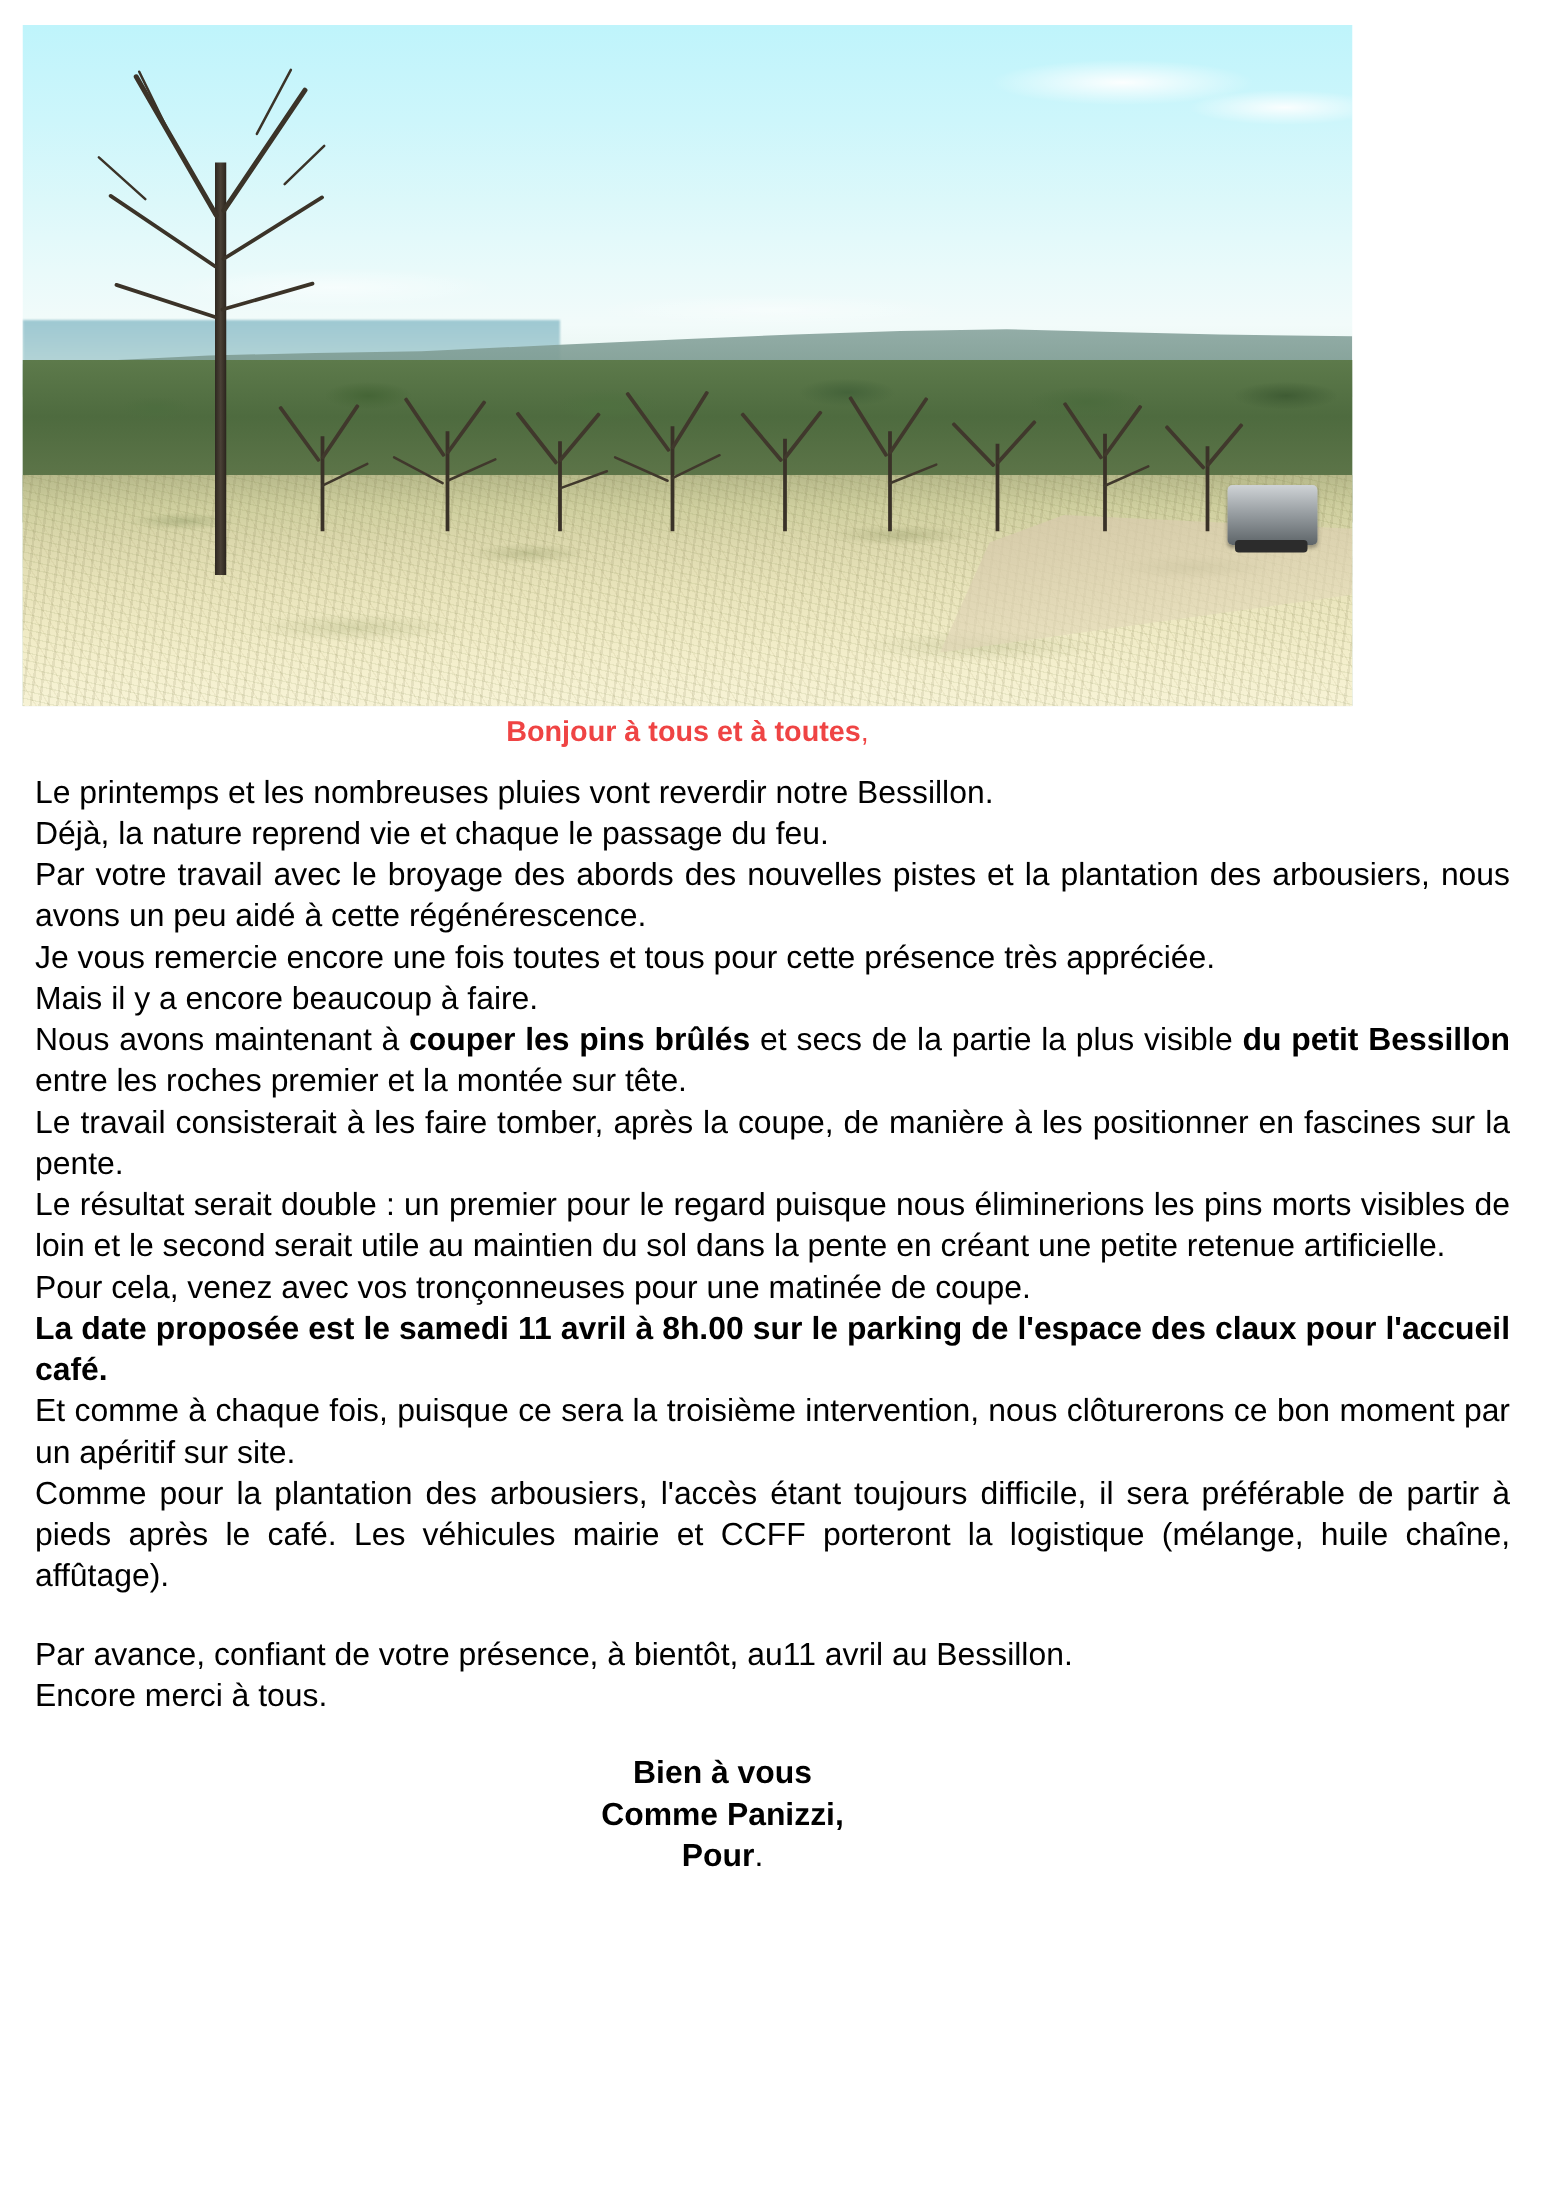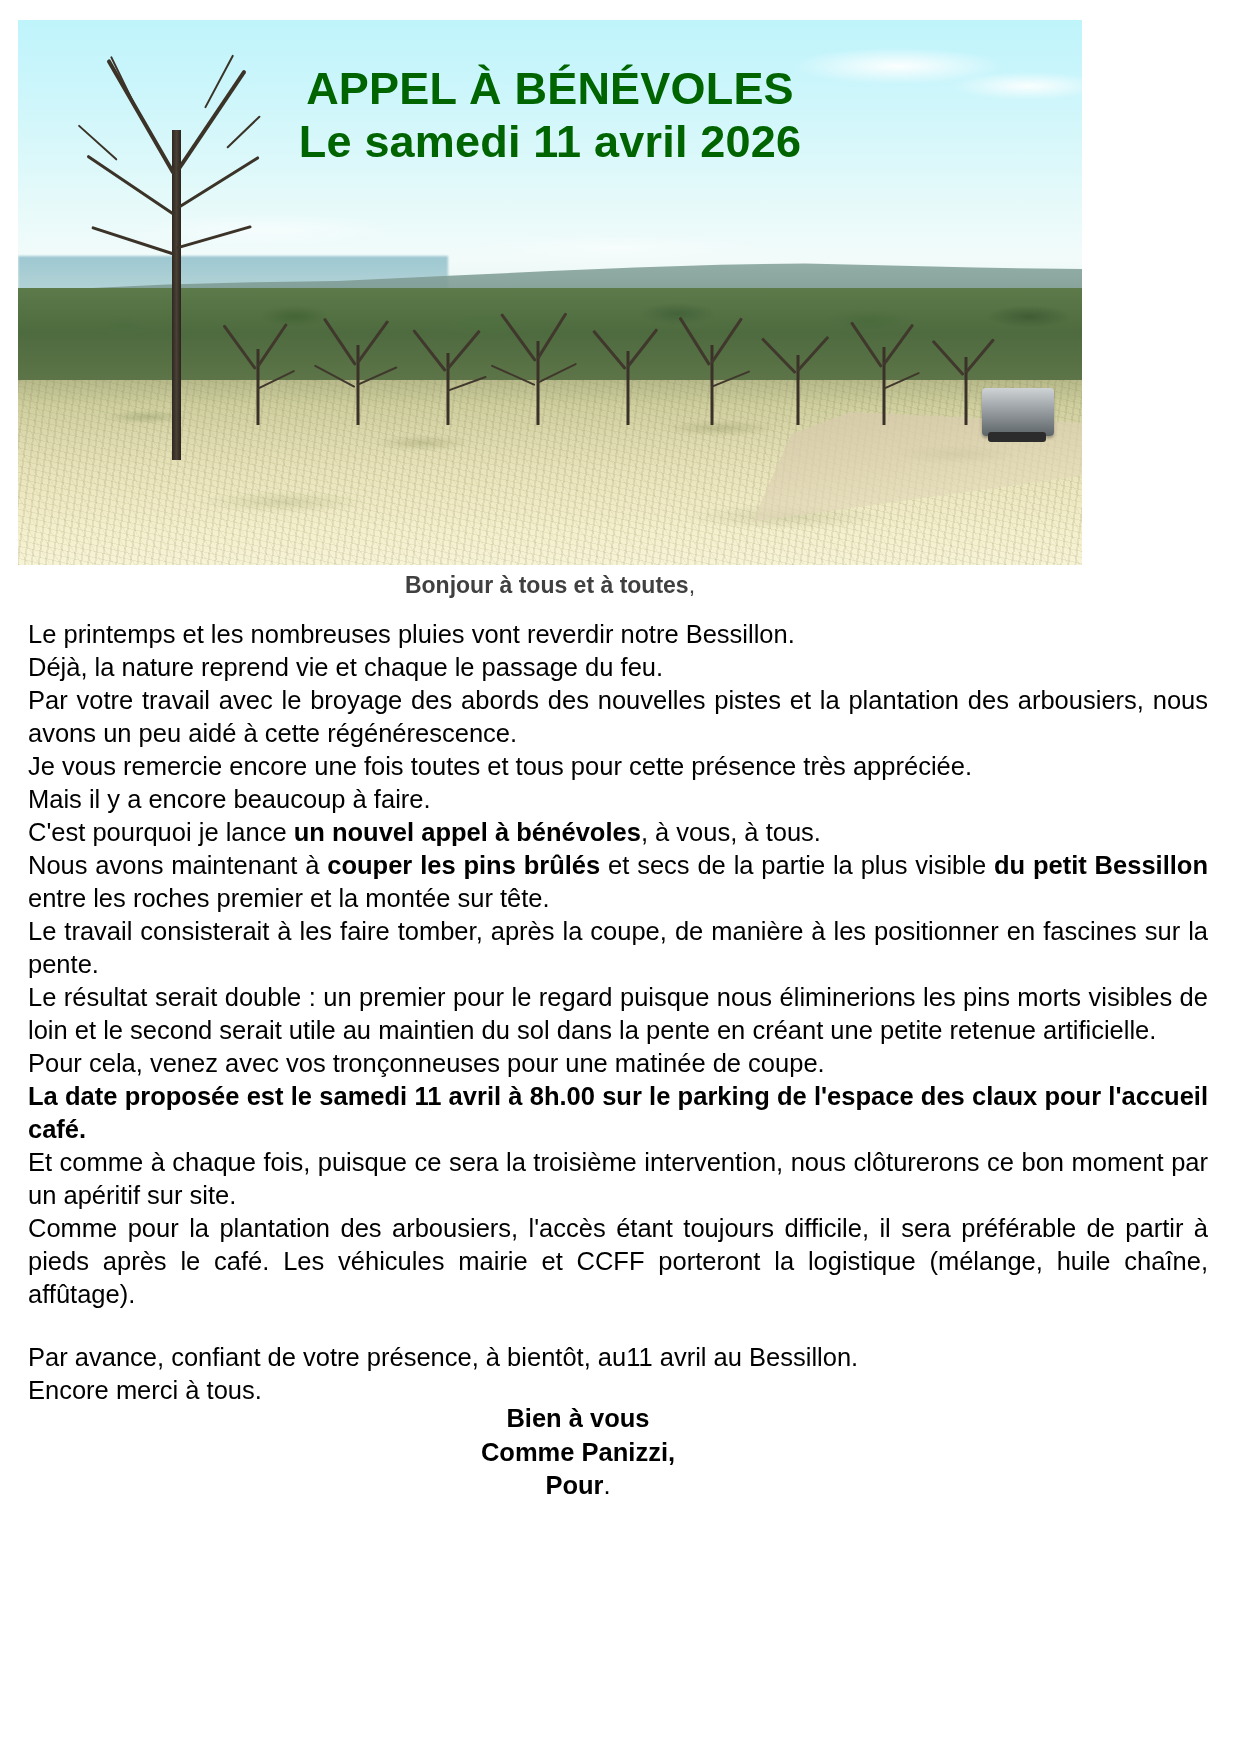--- a/index.html
+++ b/index.html
@@ -199,21 +199,21 @@
 
   
   .greeting {
     position: absolute;
     left: 18px;
     top: 572px;
     width: 1064px;
     text-align: center;
     font-size: 23px;
     font-weight: bold;
-    color: #404040;
+    color: #ef4444;
   }
   .greeting .thin { font-weight: normal; }
 
   
   .body {
     position: absolute;
     left: 28px;
     top: 618px;
     width: 1180px;
     font-size: 25.5px;
@@ -321,40 +321,33 @@
     <div class="tree" style="left:210px;width:60px;height:116px;">
       <div class="trunk" style="height:76px;"></div>
       <div class="br" style="left:28px;bottom:58px;width:3px;height:52px;transform:rotate(34deg);"></div>
       <div class="br" style="left:26px;bottom:56px;width:3px;height:54px;transform:rotate(-36deg);"></div>
       <div class="br" style="left:28px;bottom:36px;width:2px;height:42px;transform:rotate(64deg);"></div>
     </div>
 
     <div class="vehicle"></div>
   </div>
 
-  <div class="title-block">
-    <div class="title-line" style="color:#006400">APPEL À BÉNÉVOLES</div>
-    <div class="title-line" style="color:#006400">Le samedi 11 avril 2026</div>
-  </div>
 
   <div class="greeting">
     <span>Bonjour à tous et à toutes</span><span class="thin">,</span>
   </div>
 
   <div class="body">
 
     <p class="para noj">Le printemps et les nombreuses pluies vont reverdir notre Bessillon.</p>
     <p class="para noj">Déjà, la nature reprend vie et chaque le passage du feu.</p>
     <p class="para">Par votre travail avec le broyage des abords des nouvelles pistes et la plantation des arbousiers, nous avons un peu aidé à cette régénérescence.</p>
     <p class="para noj">Je vous remercie encore une fois toutes et tous pour cette présence très appréciée.</p>
     <p class="para noj">Mais il y a encore beaucoup à faire.</p>
 
-    <p class="para noj">
-      <span>C'est pourquoi je lance </span><b>un nouvel appel à bénévoles</b><span>, à vous, à tous.</span>
-    </p>
 
     <p class="para">
       <span>Nous avons maintenant à </span><b>couper les pins brûlés</b><span> et secs de la partie la plus visible </span><b>du petit Bessillon</b><span> entre les roches premier et la montée sur tête.</span>
     </p>
 
     <p class="para">Le travail consisterait à les faire tomber, après la coupe, de manière à les positionner en fascines sur la pente.</p>
     <p class="para">Le résultat serait double : un premier pour le regard puisque nous éliminerions les pins morts   visibles de loin et le second serait utile au maintien du sol dans la pente en créant une petite    retenue artificielle.</p>
     <p class="para noj">Pour cela, venez avec vos tronçonneuses pour une matinée de coupe.</p>
 
     <p class="para">

